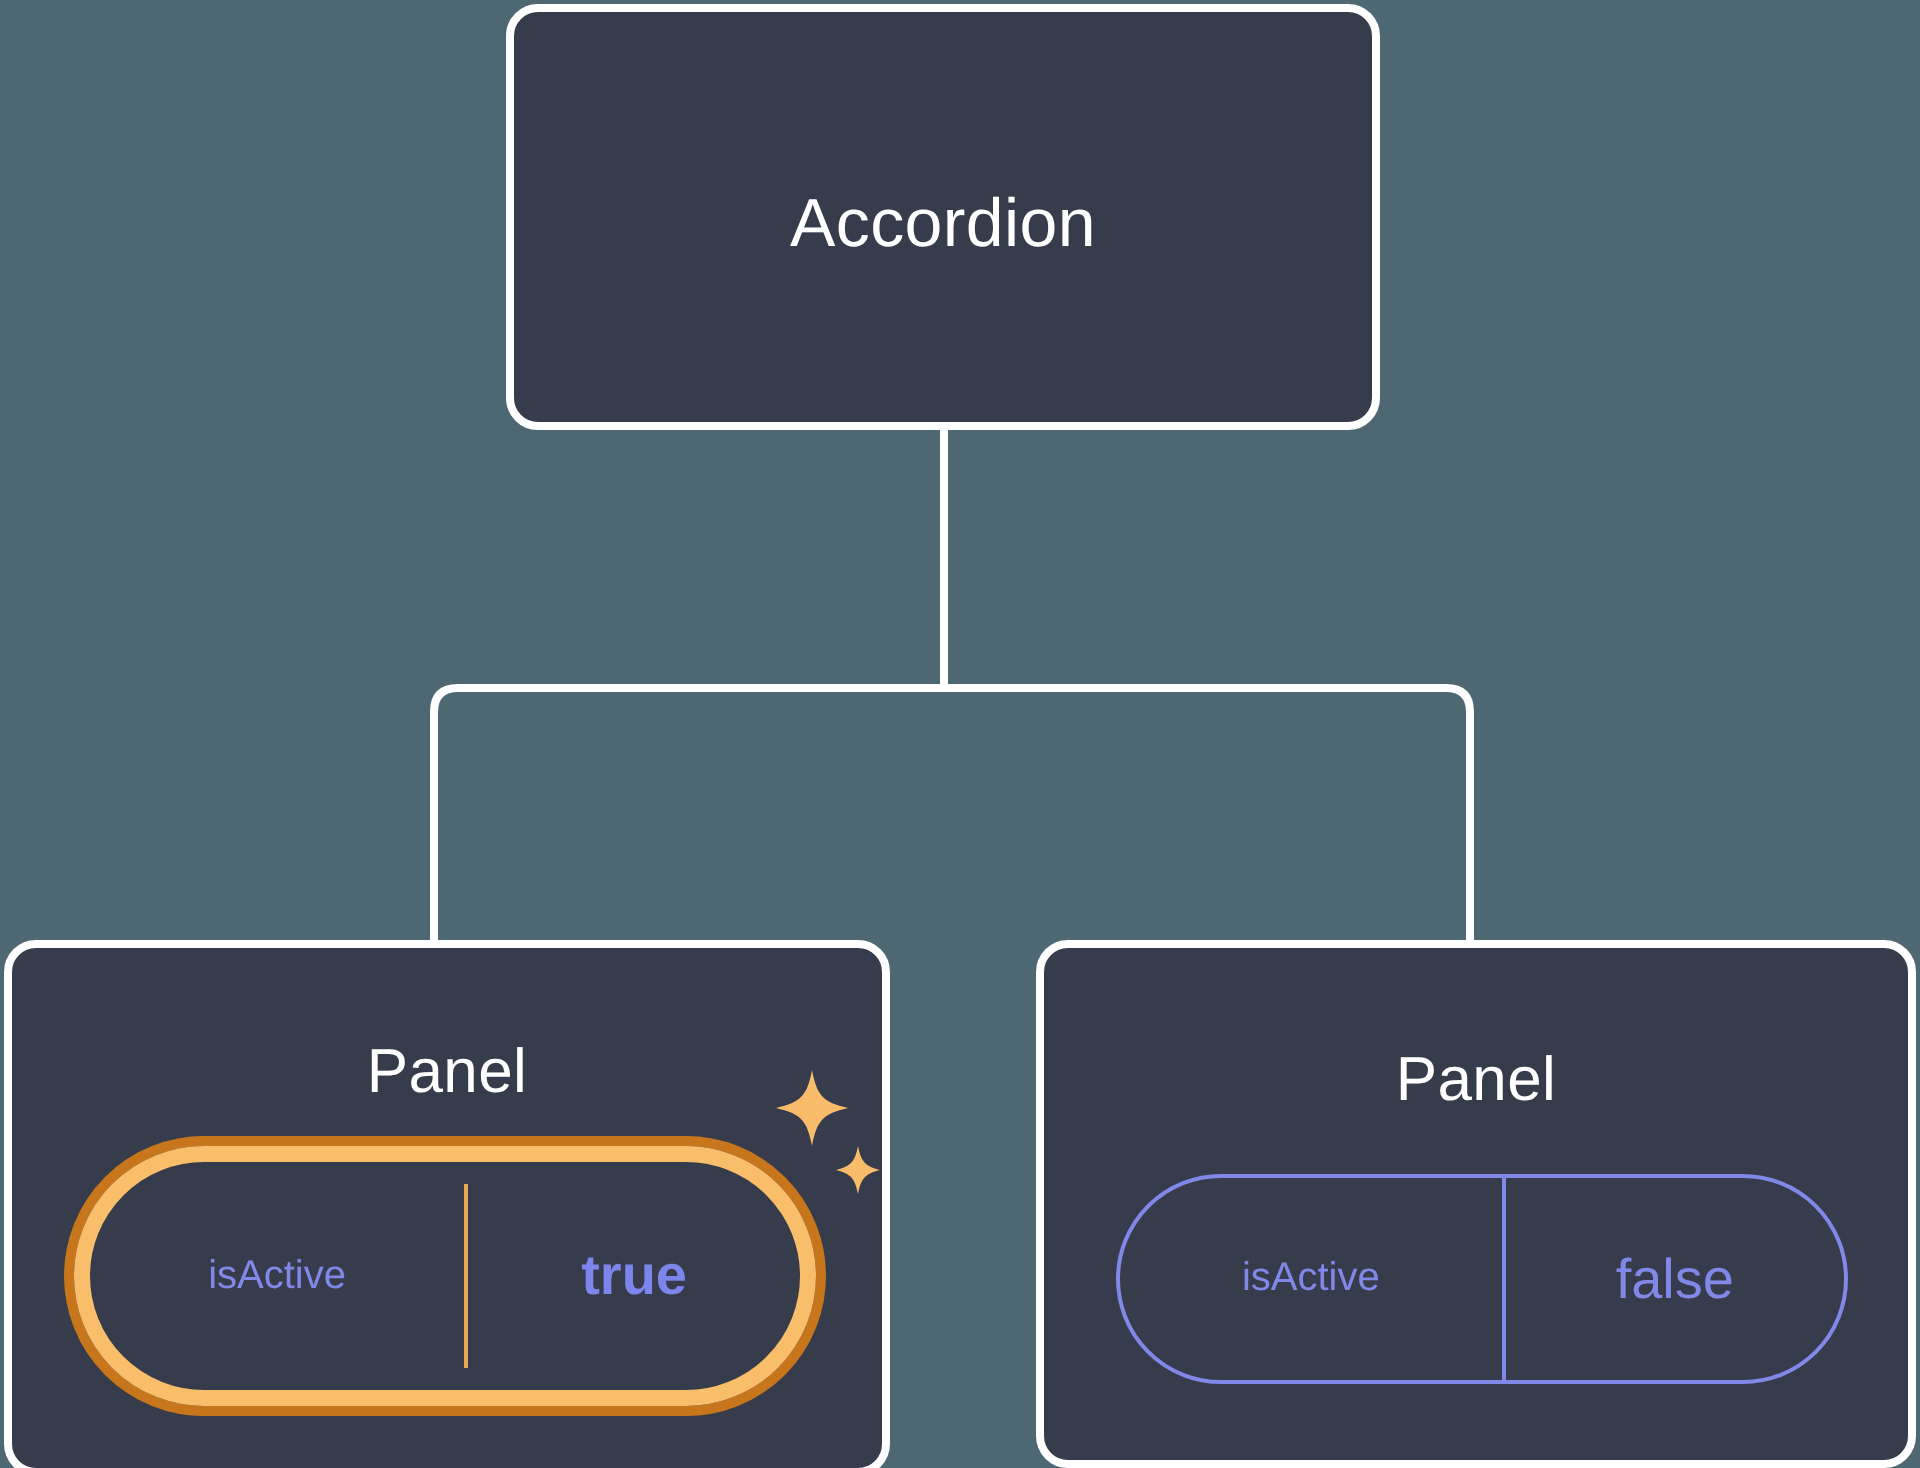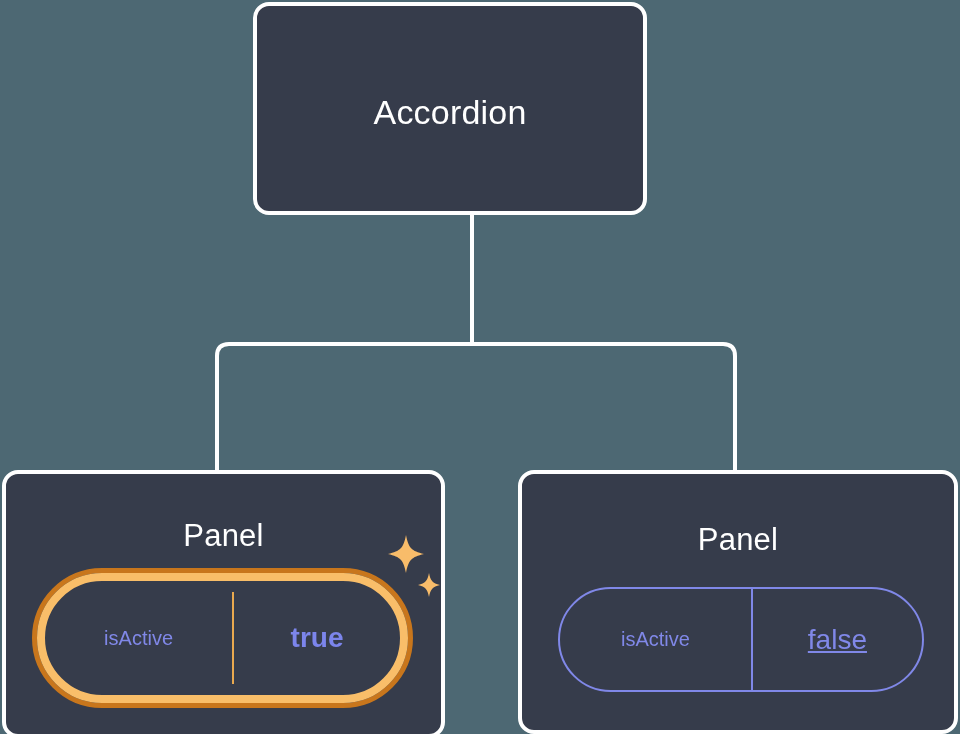--- a/index.html
+++ b/index.html
@@ -32,21 +32,21 @@
   .node {
     position: absolute;
     box-sizing: border-box;
     background: #363c4b;
     border: 4px solid #ffffff;
     border-radius: 18px;
   }
   #node-accordion {
     left: 253px;
     top: 2px;
-    width: 394px;
+    width: 437px;
     height: 213px;
     border-radius: 16px;
   }
   #node-panel-left {
     left: 2px;
     top: 470px;
     width: 443px;
     height: 268px;
     border-radius: 16px;
   }
@@ -144,21 +144,21 @@
 
   
   #pill-right {
     left: 558px;
     top: 587px;
     width: 366px;
     height: 105px;
     border: 2px solid #8088e8;
   }
   #pill-right-key   { width: 53%; }
-  #pill-right-value { width: 47%; text-decoration: underline; }
+  #pill-right-value { width: 47%; }
   #pill-right-divider {
     width: 2px;
     height: 100%;
     background: #8088e8;
     flex: 0 0 auto;
   }
 
   
   #sparkles {
     position: absolute;

